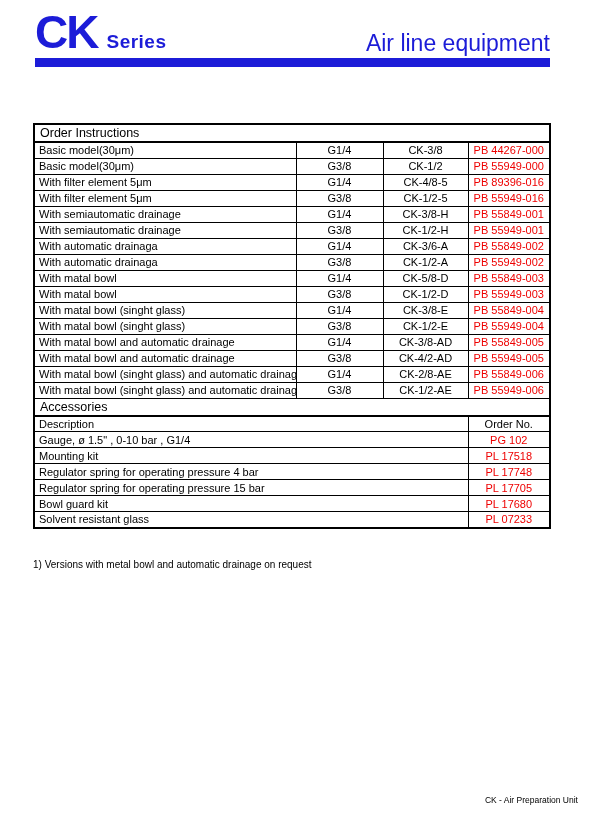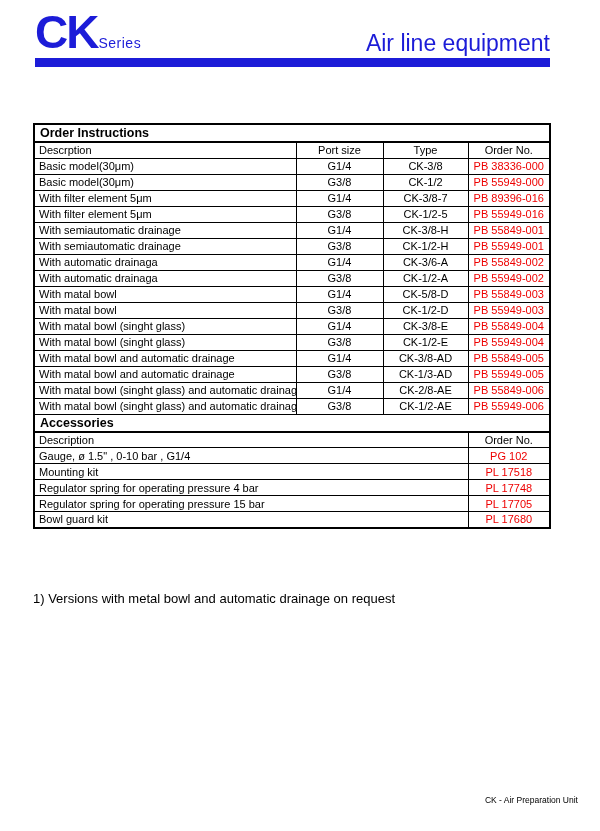--- a/index.html
+++ b/index.html
@@ -6,53 +6,53 @@
   * { box-sizing:border-box; }
   html,body { margin:0; padding:0; }
   body {
     width:600px; height:831px; position:relative; overflow:hidden;
     background:#ffffff; color:#000;
     font-family:"Liberation Sans", sans-serif;
   }
   
   .logo-row {
     position:absolute; left:35px; top:11px;
-    display:flex; align-items:baseline; gap:1px; color:var(--blue);
+    display:flex; align-items:baseline; gap:9px; color:var(--blue);
   }
   .logo-ck   { font-size:46px; font-weight:800; letter-spacing:-2px; line-height:0.95; }
-  .logo-series { font-size:14px; font-weight:400; letter-spacing:0.5px; }
+  .logo-series { font-size:19px; font-weight:700; letter-spacing:0.5px; }
   .header-title {
     position:absolute; top:30px; right:50px;
     font-size:23px; color:var(--blue); font-weight:500;margin-left:24px;
   }
   .header-bar {
     position:absolute; left:35px; top:58px; width:515px; height:9px;
     background:var(--blue);
   }
   
   table.catalog {
     position:absolute; left:33px; top:123px; width:516px;
     border-collapse:collapse; table-layout:fixed;
     font-size:11px; border:2px solid #000;
   }
   .catalog td, .catalog th {
     border:1px solid #000; height:16px; padding:0 4px;
     overflow:hidden; white-space:nowrap; font-weight:normal;
   }
   .catalog tr.section-row th {
     border-bottom:2px solid #000; text-align:left;
-    font-size:12.5px; font-weight:700; padding:1px 5px;
+    font-size:12.5px; font-weight:400; padding:1px 5px;
   }
   .cell-left   { text-align:left; }
   .cell-center { text-align:center; }
   .bold        { font-weight:700; }
   .order-cell  { font-weight:700; text-align:center; color:var(--red); }
   
   .footnote {
-    position:absolute; left:33px; top:591px; font-size:13px; color:#000;
+    position:absolute; left:33px; top:559px; font-size:10px; color:#000;
   }
   .page-footer {
     position:absolute; right:22px; top:795px; font-size:8.5px; color:#000;text-align:center;
   }
 </style>
 </head>
 <body>
 
 <div class="logo-row">
   <span class="logo-ck">CK</span>
@@ -66,48 +66,42 @@
     <col style="width:262px">
       <col style="width:87px">
       <col style="width:85px">
       <col style="width:82px">
   </colgroup>
 
   <tbody>
     <tr class="section-row">
       <th colspan="4">Order Instructions</th>
     </tr>
-    <tr>
-      <td class="cell-left">Descrption</td>
-      <td class="cell-center">Port size</td>
-      <td class="cell-center bold">Type</td>
-      <td class="cell-center bold">Order No.</td>
-    </tr>
   </tbody>
 
   <tbody>
 
       <tr>
         <td class="cell-left">Basic model(30μm)</td>
         <td class="cell-center">G1/4</td>
         <td class="cell-center bold">CK-3/8</td>
-        <td class="order-cell">PB 38336-000</td>
+        <td class="order-cell">PB 44267-000</td>
       </tr>
 
       <tr>
         <td class="cell-left">Basic model(30μm)</td>
         <td class="cell-center">G3/8</td>
         <td class="cell-center bold">CK-1/2</td>
         <td class="order-cell">PB 55949-000</td>
       </tr>
 
       <tr>
         <td class="cell-left">With filter element 5μm</td>
         <td class="cell-center">G1/4</td>
-        <td class="cell-center bold">CK-3/8-7</td>
+        <td class="cell-center bold">CK-4/8-5</td>
         <td class="order-cell">PB 89396-016</td>
       </tr>
 
       <tr>
         <td class="cell-left">With filter element 5μm</td>
         <td class="cell-center">G3/8</td>
         <td class="cell-center bold">CK-1/2-5</td>
         <td class="order-cell">PB 55949-016</td>
       </tr>
 
@@ -170,21 +164,21 @@
       <tr>
         <td class="cell-left">With matal bowl and automatic drainage</td>
         <td class="cell-center">G1/4</td>
         <td class="cell-center bold">CK-3/8-AD</td>
         <td class="order-cell">PB 55849-005</td>
       </tr>
 
       <tr>
         <td class="cell-left">With matal bowl and automatic drainage</td>
         <td class="cell-center">G3/8</td>
-        <td class="cell-center bold">CK-1/3-AD</td>
+        <td class="cell-center bold">CK-4/2-AD</td>
         <td class="order-cell">PB 55949-005</td>
       </tr>
 
       <tr>
         <td class="cell-left">With matal bowl (singht glass) and automatic drainage</td>
         <td class="cell-center">G1/4</td>
         <td class="cell-center bold">CK-2/8-AE</td>
         <td class="order-cell">PB 55849-006</td>
       </tr>
 
@@ -227,17 +221,21 @@
       <tr>
         <td colspan="3" class="cell-left">Regulator spring for operating pressure 15 bar</td>
         <td class="order-cell">PL 17705</td>
       </tr>
 
       <tr>
         <td colspan="3" class="cell-left">Bowl guard kit</td>
         <td class="order-cell">PL 17680</td>
       </tr>
 
+      <tr>
+        <td colspan="3" class="cell-left">Solvent resistant glass</td>
+        <td class="order-cell">PL 07233</td>
+      </tr>
     </tbody>
 </table>
 
 <div class="footnote">1) Versions with metal bowl and automatic drainage on request</div>
 <div class="page-footer">CK - Air Preparation Unit</div>
 
 </body></html>

